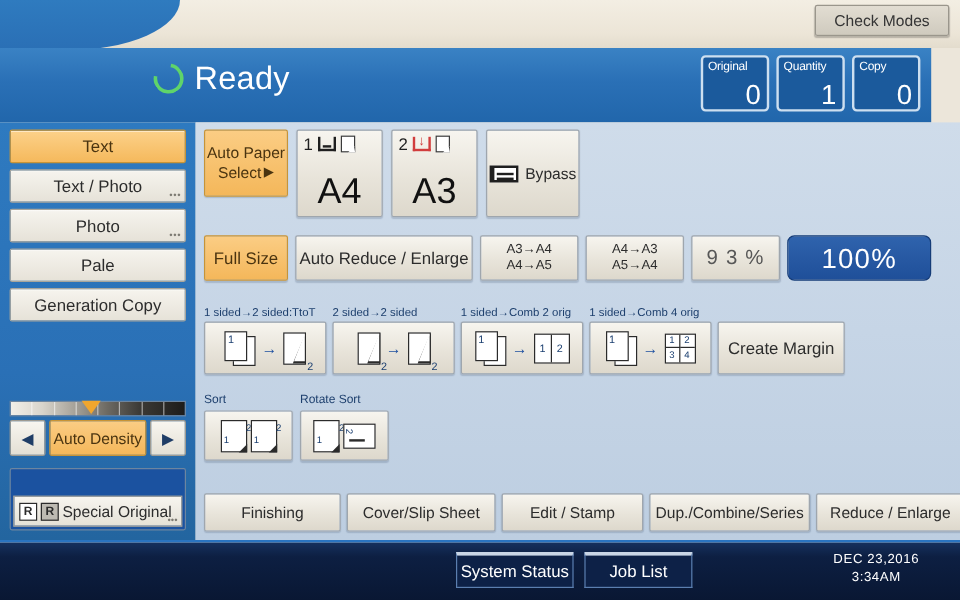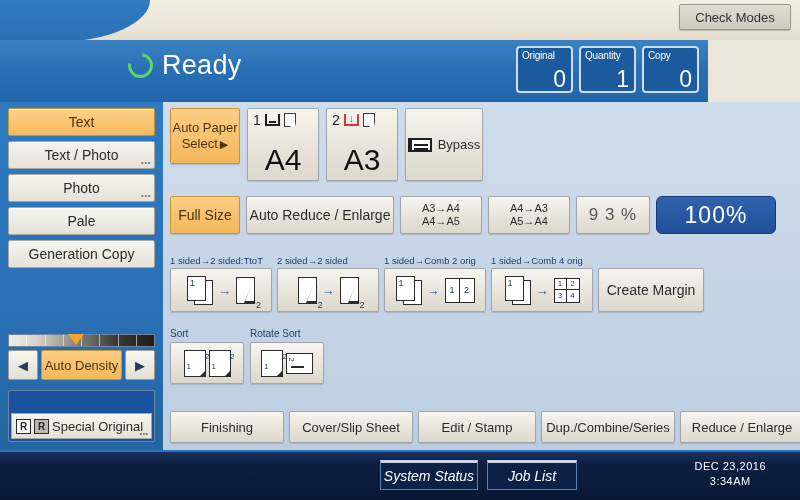--- a/index.html
+++ b/index.html
@@ -27,21 +27,21 @@
     background: linear-gradient(180deg,#e2ddd2 0%, #cfcabe 100%);
     border: 1px solid #9a968c;
     border-radius: 2px;
     color: #343434; font-size: 13px;
     display: flex; align-items: center; justify-content: center;
     box-shadow: 0 1px 1px rgba(0,0,0,.22);
   }
 
   
   .status-bar {
-    position: absolute; left: 0; top: 40px; width: 708px; height: 62px;
+    position: absolute; left: 0; top: 40px; width: 776px; height: 62px;
     background: linear-gradient(180deg,#3a82c4 0%, #2a70b6 45%, #2166ab 100%);
   }
   .ready-wrap {
     position: absolute; left: 128px; top: 10px;
     display: flex; align-items: center; gap: 9px;
   }
   .ready-ring {
     width: 25px; height: 25px; border-radius: 50%;
     border: 3px solid #5fd46a;
     border-top-color: transparent;
@@ -314,21 +314,21 @@
     position: absolute; left: 0; bottom: 0; width: 800px; height: 50px;
     background: linear-gradient(180deg,#16315e 0%, #0d1f42 25%, #091733 100%);
     border-top: 2px solid #2a74c0;
   }
   .bb-btn {
     position: absolute; top: 8px; height: 30px;
     background: #0d2147;
     border: 1px solid #5b7fb0;
     border-top: 3px solid #c9d6e6;
     color: #fff; font-size: 14px;
-    display: flex; align-items: center; justify-content: center; font-style: italic;
+    display: flex; align-items: center; justify-content: center;
   }
   .bb-sys { left: 380px; width: 98px; }
   .bb-job { left: 487px; width: 90px; }
   .bb-date {
     position: absolute; right: 34px; top: 7px; text-align: center;
     color: #fff; font-size: 11px; line-height: 15px; letter-spacing: .5px;
   }
 </style>
 </head>
 <body>

